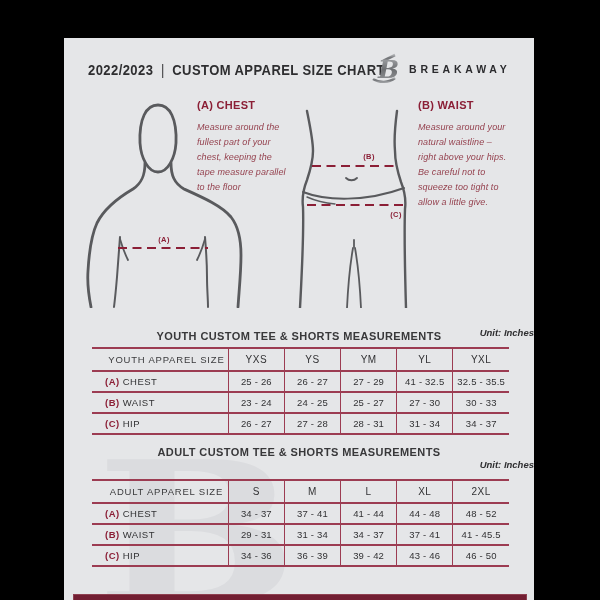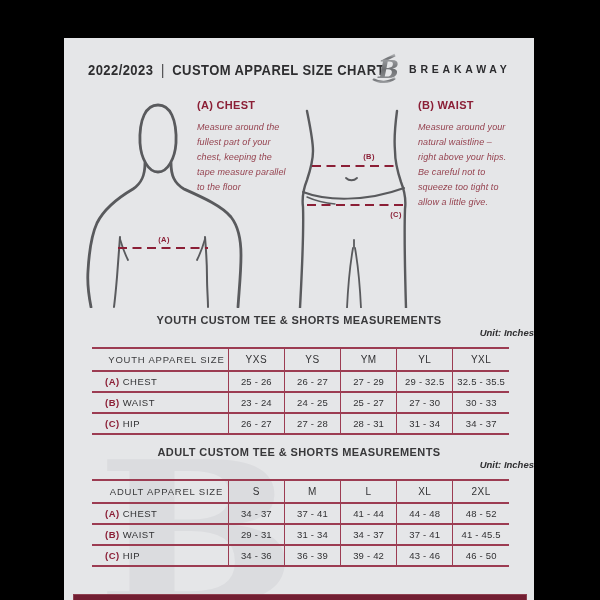--- a/index.html
+++ b/index.html
@@ -33,21 +33,21 @@
                 letter-spacing:.1px; white-space:pre-line; }
   .guide-chest { left:133px; top:61px; }
   .guide-waist { left:354px; top:61px; }
   .guide-hips  { left:354px; top:166px; }
 
   
   .table-title { position:absolute; left:0; width:470px; text-align:center;
                  font-size:11px; font-weight:700; color:#38383a; letter-spacing:.4px; z-index:2; }
   .table-unit  { position:absolute; left:0; width:470px; text-align:right;
                  font-size:9.5px; font-weight:700; font-style:italic; color:#2f2f31; z-index:2; }
-  .youth-title { top:276px; } .youth-unit { top:289px; }
+  .youth-title { top:292px; } .youth-unit { top:289px; }
   .adult-title { top:408px; } .adult-unit { top:421px; }
 
   table.size-table { position:absolute; left:28px; width:417px; border-collapse:collapse;
                      table-layout:fixed; z-index:2; background:transparent; }
   table.youth { top:309px; }
   table.adult { top:441px; }
   .size-table col.c-label { width:136px; }
   .size-table col.c-val   { width:56px; }
   .size-table th, .size-table td { border-top:2px solid #9c3c52; border-bottom:2px solid #9c3c52;
                                    text-align:center; vertical-align:middle; color:#323234; }
@@ -168,21 +168,21 @@
           <th>YL</th>
           <th>YXL</th>
         </tr>
       </thead>
       <tbody>
         <tr>
           <td class="lbl"><span class="marker">(A)</span><span>CHEST</span></td>
           <td>25 - 26</td>
           <td>26 - 27</td>
           <td>27 - 29</td>
-          <td>29 - 32.5</td>
+          <td>41 - 32.5</td>
           <td>32.5 - 35.5</td>
         </tr>
         <tr>
           <td class="lbl"><span class="marker">(B)</span><span>WAIST</span></td>
           <td>23 - 24</td>
           <td>24 - 25</td>
           <td>25 - 27</td>
           <td>27 - 30</td>
           <td>30 - 33</td>
         </tr>

